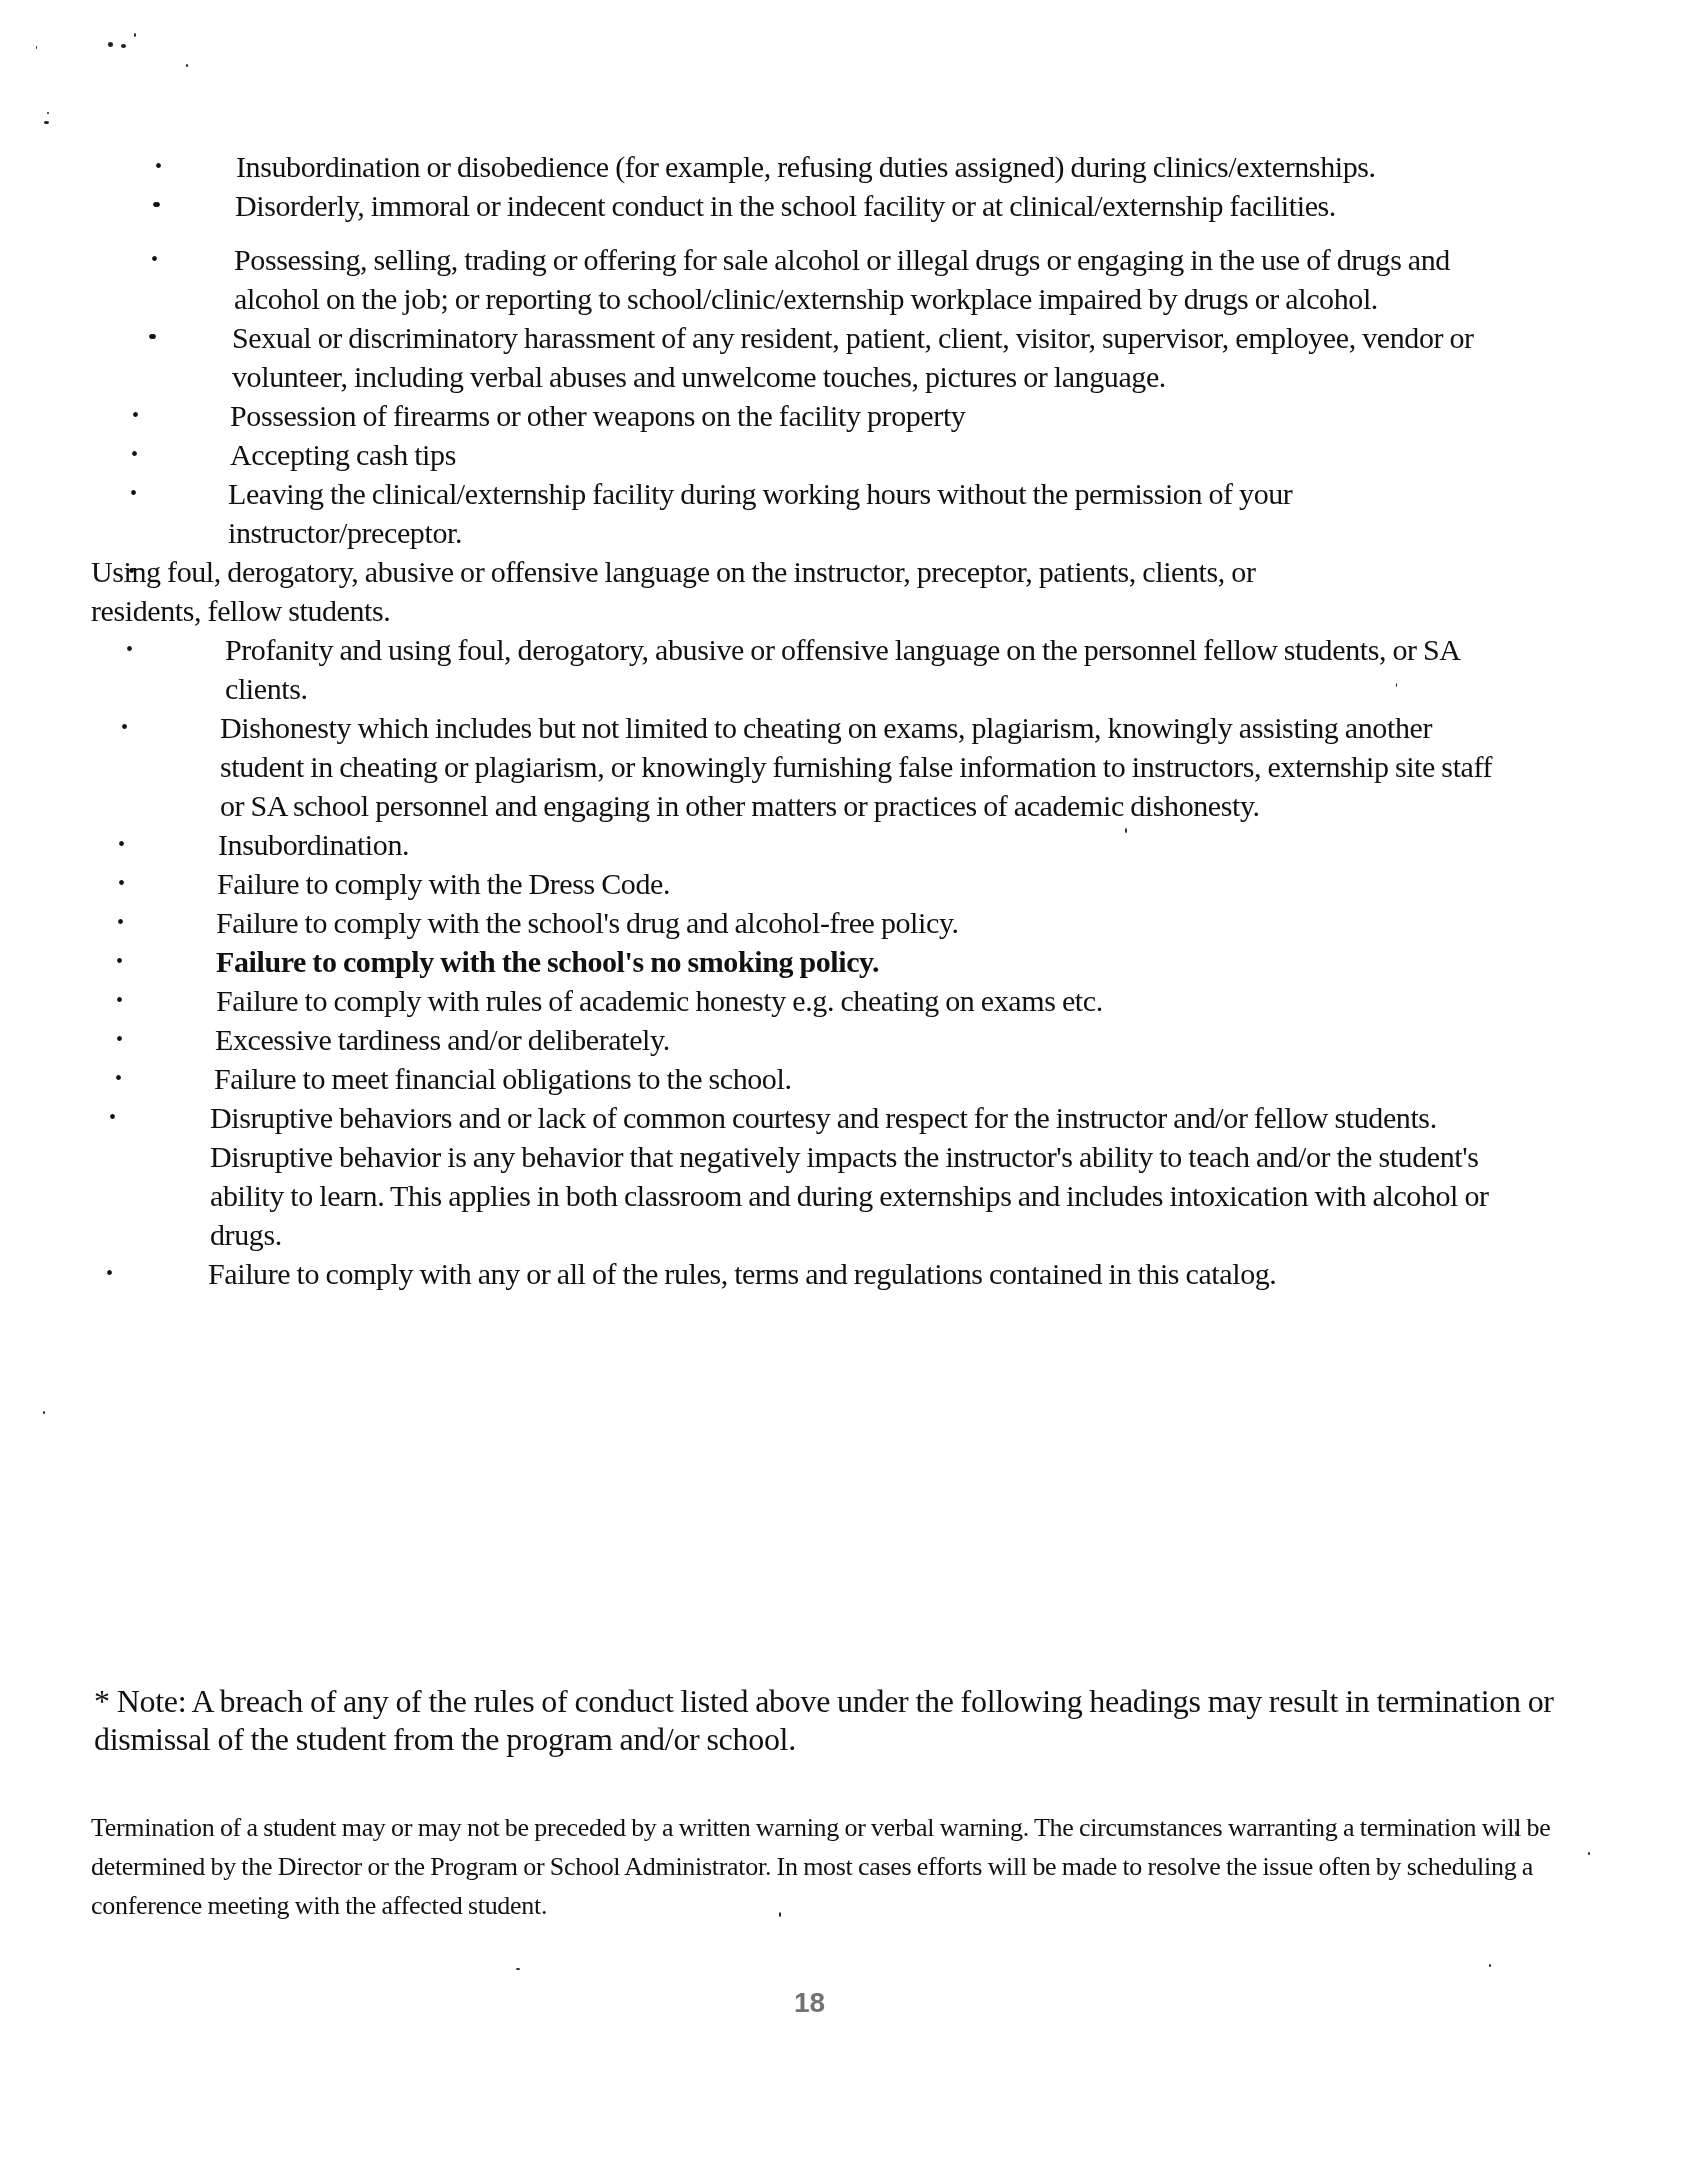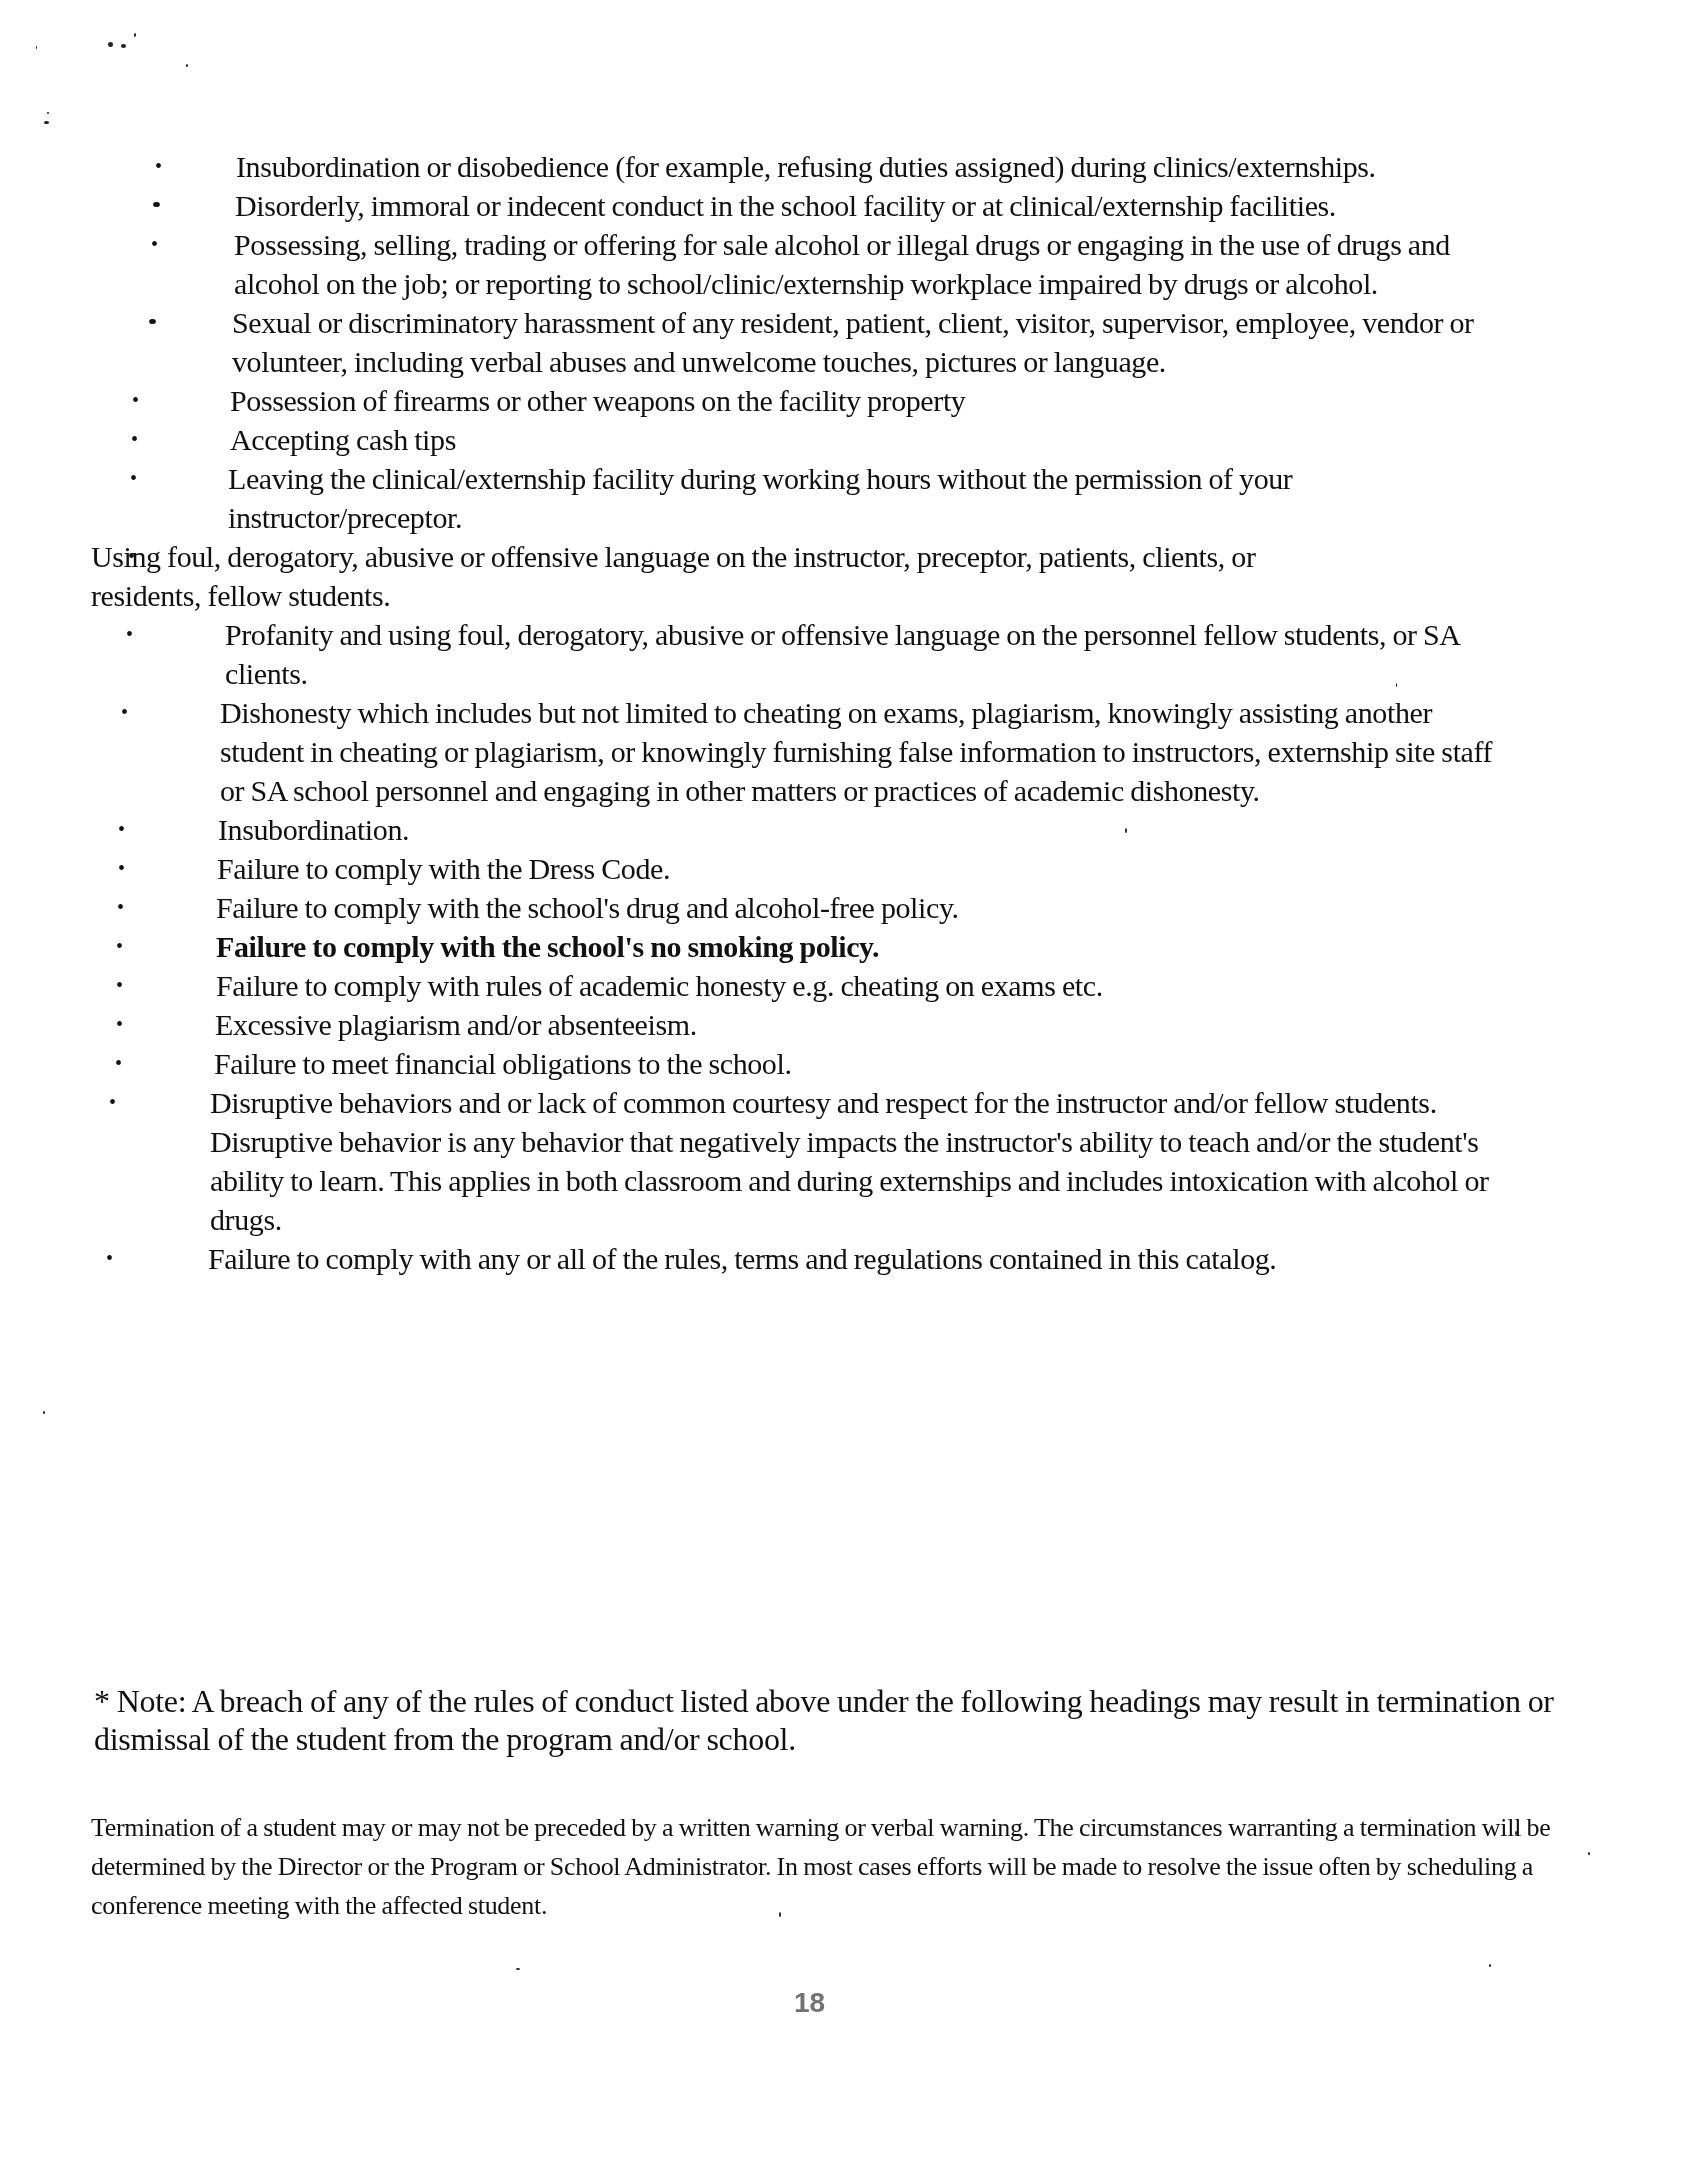--- a/index.html
+++ b/index.html
@@ -110,21 +110,21 @@
     </li>
     <li class="rule-item">
       <span class="rule-bullet" style="left: 154px;">•</span>
     </li>
     <li class="rule-item">
       <span class="rule-bullet" style="left: 152px;">•</span>
       <span class="rule-text" style="margin-left: 235px; width: 1270px;">Disorderly, immoral or indecent conduct in the school facility or at clinical/externship facilities.</span>
     </li>
     <li class="rule-item">
       <span class="rule-bullet" style="left: 151px;">•</span>
-      <span class="rule-text" style="margin-left: 234px; width: 1297px;">Possessing, selling, trading or offering for sale alcohol or illegal drugs or engaging in the use of drugs and alcohol on the job; or reporting to school/clinic/externship workplace impaired by drugs or alcohol.</span>
+      <span class="rule-text" style="margin-left: 234px; width: 1297px; margin-top: 15px;">Possessing, selling, trading or offering for sale alcohol or illegal drugs or engaging in the use of drugs and alcohol on the job; or reporting to school/clinic/externship workplace impaired by drugs or alcohol.</span>
     </li>
     <li class="rule-item">
       <span class="rule-bullet" style="left: 150px;">•</span>
     </li>
     <li class="rule-item">
       <span class="rule-bullet" style="left: 148px;">•</span>
       <span class="rule-text" style="margin-left: 232px; width: 1307px;">Sexual or discriminatory harassment of any resident, patient, client, visitor, supervisor, employee, vendor or volunteer, including verbal abuses and unwelcome touches, pictures or language.</span>
     </li>
     <li class="rule-item">
       <span class="rule-bullet" style="left: 132px;">•</span>
@@ -165,21 +165,21 @@
     <li class="rule-item">
       <span class="rule-bullet" style="left: 116px;">•</span>
       <span class="rule-text" style="margin-left: 216px; width: 1297px; font-weight: bold;">Failure to comply with the school's no smoking policy.</span>
     </li>
     <li class="rule-item">
       <span class="rule-bullet" style="left: 116px;">•</span>
       <span class="rule-text" style="margin-left: 216px; width: 1297px;">Failure to comply with rules of academic honesty e.g. cheating on exams etc.</span>
     </li>
     <li class="rule-item">
       <span class="rule-bullet" style="left: 116px;">•</span>
-      <span class="rule-text" style="margin-left: 215px; width: 1297px;">Excessive plagiarism and/or absenteeism.</span>
+      <span class="rule-text" style="margin-left: 215px; width: 1297px;">Excessive tardiness and/or deliberately.</span>
     </li>
     <li class="rule-item">
       <span class="rule-bullet" style="left: 115px;">•</span>
       <span class="rule-text" style="margin-left: 214px; width: 1297px;">Failure to meet financial obligations to the school.</span>
     </li>
     <li class="rule-item">
       <span class="rule-bullet" style="left: 109px;">•</span>
       <span class="rule-text" style="margin-left: 210px; width: 1297px;">Disruptive behaviors and or lack of  common courtesy and respect for the instructor and/or fellow students. Disruptive behavior is any behavior that negatively impacts the instructor's ability to teach and/or the student's ability to learn. This applies in both classroom and during externships and includes intoxication with alcohol or drugs.</span>
     </li>
     <li class="rule-item">

